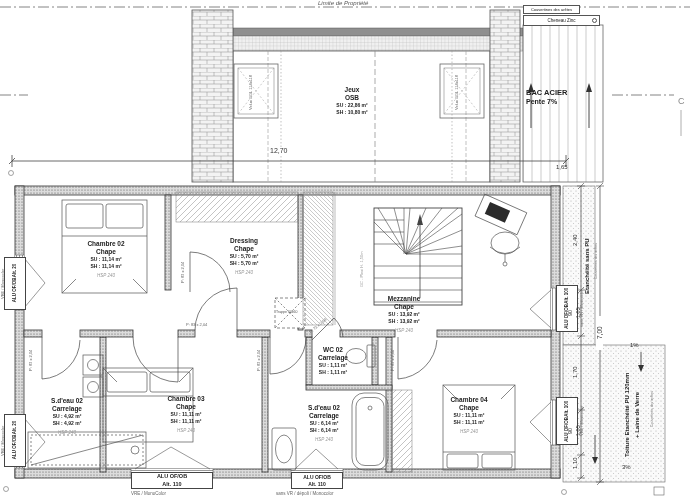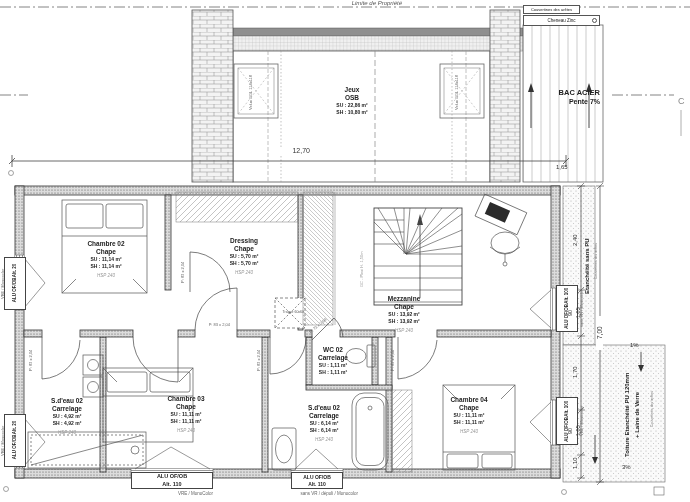--- a/index.html
+++ b/index.html
@@ -1,19 +1,19 @@
 <!DOCTYPE html>
 <html><head>
 <meta charset="utf-8">
 <style>
   *{margin:0;padding:0;box-sizing:border-box}
   html,body{width:690px;height:502px;background:#fff;overflow:hidden}
   body{position:relative;font-family:"Liberation Sans",sans-serif;color:#222}
   .abs{position:absolute}
-  .ctr{text-align:right}
+  .ctr{text-align:left}
   .b{font-weight:bold}
   .i{font-style:italic}
   .vt{writing-mode:vertical-rl;transform:rotate(180deg);display:flex;align-items:center;justify-content:center;white-space:nowrap}
   .roomlbl{text-align:center;line-height:1.25}
   .roomlbl .n{font-size:6.5px;font-weight:bold}
   .roomlbl .s{font-size:5px;font-weight:bold;line-height:1.35}
   .roomlbl .h{font-size:4.5px;color:#999;font-style:italic;margin-top:3px}
   .winh{border:1px solid #444;background:#fff;display:flex;flex-direction:column;align-items:center;justify-content:center;font-weight:bold;line-height:1.35}
   .winv{border:1px solid #444;background:#fff;display:flex;align-items:center;justify-content:center}
   .winv .vt div{font-size:4.5px;font-weight:bold;line-height:1.2}

